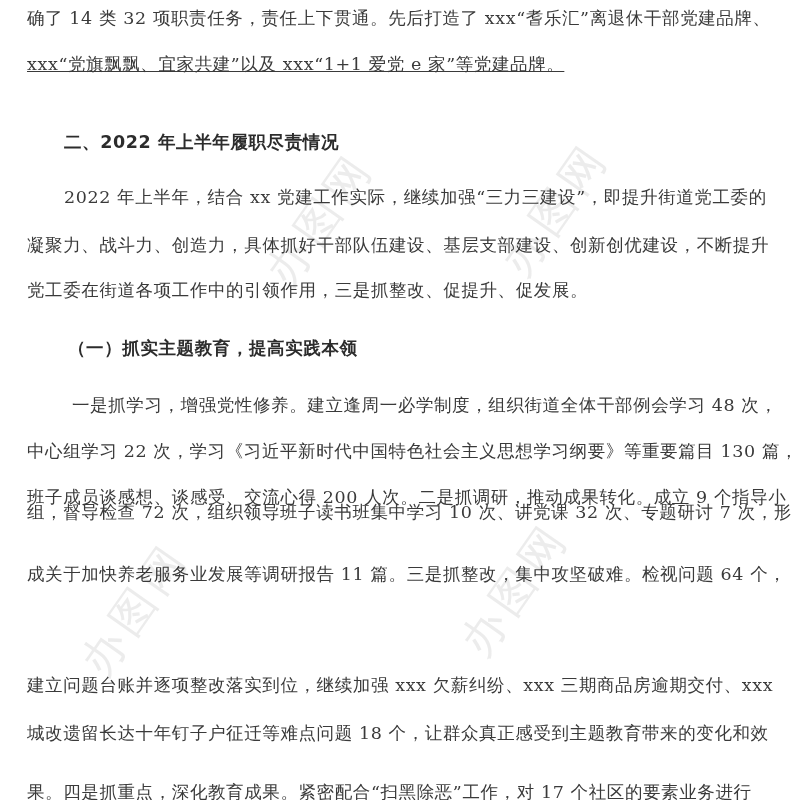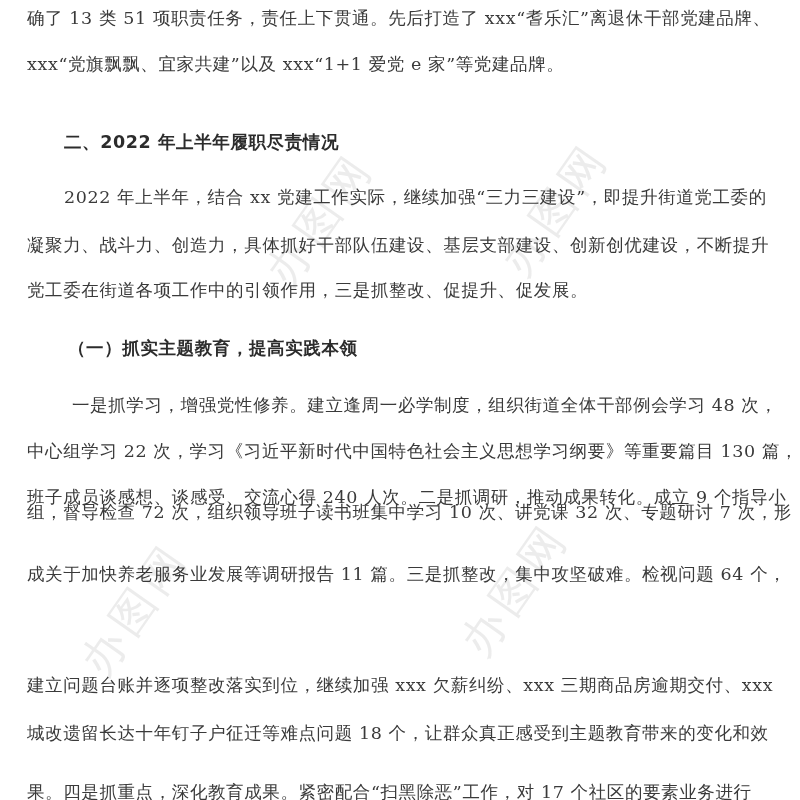--- a/index.html
+++ b/index.html
@@ -16,33 +16,33 @@
 <body>
 
 <div>
   <div class="wm" style="left:245px;top:190px;">办图网</div>
   <div class="wm" style="left:480px;top:180px;">办图网</div>
   <div class="wm" style="left:440px;top:560px;">办图网</div>
   <div class="wm" style="left:60px;top:580px;">办图网</div>
 </div>
 
 <div>
-  <div class="line" style="top:6px;">确了 13 类 51 项职责任务，责任上下贯通。先后打造了 xxx“耆乐汇”离退休干部党建品牌、</div>
-  <div class="line" style="top:52px;">xxx“党旗飘飘、宜家共建”以及 xxx“1+1 爱党 e 家”等党建品牌。</div>
+  <div class="line" style="top:6px;">确了 14 类 32 项职责任务，责任上下贯通。先后打造了 xxx“耆乐汇”离退休干部党建品牌、</div>
+  <div class="line" style="top:52px;text-decoration:underline;">xxx“党旗飘飘、宜家共建”以及 xxx“1+1 爱党 e 家”等党建品牌。</div>
 
   <div class="line indent heading" style="top:130px;">二、2022 年上半年履职尽责情况</div>
 
   <div class="line indent" style="top:185px;">2022 年上半年，结合 xx 党建工作实际，继续加强“三力三建设”，即提升街道党工委的</div>
   <div class="line" style="top:233px;">凝聚力、战斗力、创造力，具体抓好干部队伍建设、基层支部建设、创新创优建设，不断提升</div>
   <div class="line" style="top:278px;">党工委在街道各项工作中的引领作用，三是抓整改、促提升、促发展。</div>
 
   <div class="line heading" style="left:68px;top:336px;">（一）抓实主题教育，提高实践本领</div>
 
   <div class="line indent" style="left:72px;top:393px;">一是抓学习，增强党性修养。建立逢周一必学制度，组织街道全体干部例会学习 48 次，</div>
   <div class="line" style="top:439px;text-align:center;">中心组学习 22 次，学习《习近平新时代中国特色社会主义思想学习纲要》等重要篇目 130 篇，</div>
-  <div class="line" style="top:485px;">班子成员谈感想、谈感受、交流心得 240 人次。二是抓调研，推动成果转化。成立 9 个指导小</div>
+  <div class="line" style="top:485px;">班子成员谈感想、谈感受、交流心得 200 人次。二是抓调研，推动成果转化。成立 9 个指导小</div>
   <div class="line" style="top:500px;">组，督导检查 72 次，组织领导班子读书班集中学习 10 次、讲党课 32 次、专题研讨 7 次，形</div>
   <div class="line" style="top:562px;">成关于加快养老服务业发展等调研报告 11 篇。三是抓整改，集中攻坚破难。检视问题 64 个，</div>
 
   <div class="line" style="top:673px;">建立问题台账并逐项整改落实到位，继续加强 xxx 欠薪纠纷、xxx 三期商品房逾期交付、xxx</div>
   <div class="line" style="top:721px;">城改遗留长达十年钉子户征迁等难点问题 18 个，让群众真正感受到主题教育带来的变化和效</div>
   <div class="line" style="top:780px;">果。四是抓重点，深化教育成果。紧密配合“扫黑除恶”工作，对 17 个社区的要素业务进行</div>
 </div>
 
 </body></html>

